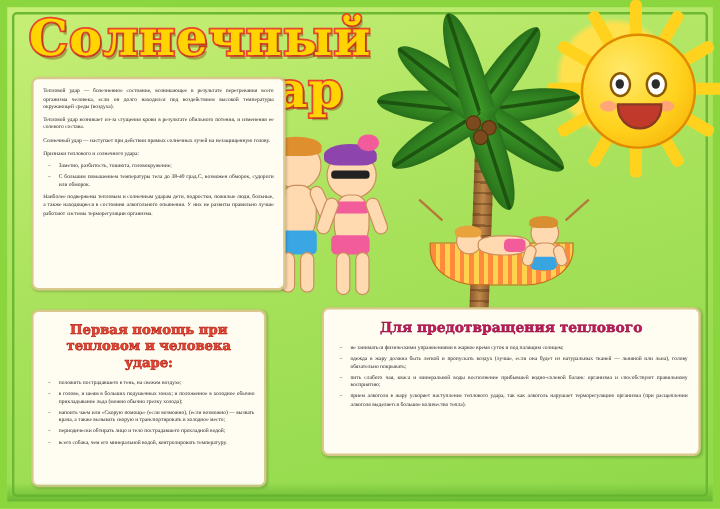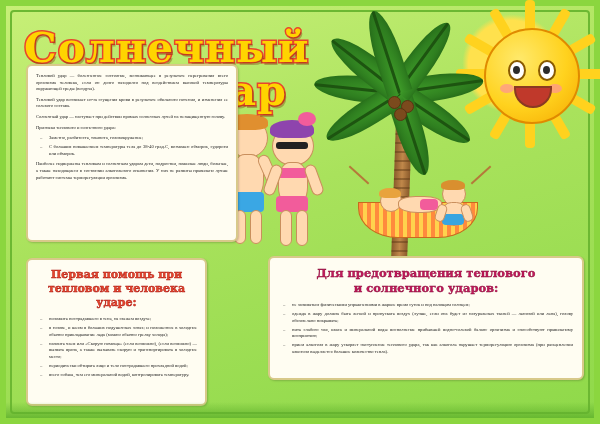--- a/index.html
+++ b/index.html
@@ -15,21 +15,21 @@
       linear-gradient(165deg,#c7ef77 0%, #a9e25c 45%, #8fd94a 100%);
     box-sizing:border-box;
     border:6px solid #8bd63f;
   }
   .frame-outline{
     position:absolute;inset:4px;border:2px solid #6cb832;border-radius:4px;pointer-events:none;
   }
 
   
   .title-wrap{
-    position:absolute;left:18px;top:20px;width:360px;height:96px;
+    position:absolute;left:18px;top:4px;width:360px;height:96px;
   }
   .title-line{
     font-family:"DejaVu Serif", serif;
     font-weight:bold;
     color:#ffd400;
     -webkit-text-stroke:3px #e8462c;
     paint-order:stroke fill;
     text-shadow:2px 3px 0 rgba(120,40,10,.35);
     letter-spacing:1px;
     white-space:nowrap;
@@ -53,21 +53,21 @@
   .sun-mouth{position:absolute;width:34px;height:18px;border-radius:0 0 20px 20px;background:#c0392b;border:2px solid #8a3a22;}
   .sun-cheek{position:absolute;width:14px;height:9px;border-radius:50%;background:#ff9a8a;opacity:.8;}
 
   
   .box{
     position:absolute;background:#fffdf2;border:2px solid #d8c98a;border-radius:6px;
     box-shadow:1px 1px 2px rgba(0,0,0,.18);
     box-sizing:border-box;
   }
   .box-top{left:20px;top:58px;width:212px;height:178px;padding:7px 8px 4px 8px;}
-  .box-left{left:20px;top:252px;width:181px;height:148px;padding:6px 8px;}
+  .box-left{left:20px;top:252px;width:196px;height:148px;padding:6px 8px;}
   .box-right{left:262px;top:250px;width:316px;height:124px;padding:6px 9px;}
 
   .body-text{
     font-family:"Liberation Serif", serif;
     font-size:4.6px;line-height:6.6px;color:#1d1d1d;text-align:justify;
   }
   .body-text p{margin:0 0 4px 0;}
   .body-text ul{margin:0 0 4px 0;padding-left:9px;list-style:none;}
   .body-text li{margin:0 0 2.5px 0;position:relative;padding-left:4px;}
   .body-text li:before{content:"–";position:absolute;left:-5px;top:0;}
@@ -245,21 +245,20 @@
         <li>напоить чаем или «Скорую помощь» (если возможно), (если возможно) — вызвать врача, а также вызывать скорую и транспортировать в холодное место;</li>
         <li>периодически обтирать лицо и тело пострадавшего прохладной водой;</li>
         <li>всего собака, чем его минеральной водой, контролировать температуру.</li>
       </ul>
     </div>
   </div>
 
   <div class="box box-right">
     <div class="hdr hdr-right">
       <div>Для предотвращения теплового</div>
-      <div>и солнечного ударов:</div>
     </div>
     <div class="body-text">
       <ul>
         <li>не заниматься физическими упражнениями в жаркое время суток и под палящим солнцем;</li>
         <li>одежда в жару должна быть легкой и пропускать воздух (лучше, если она будет из натуральных тканей — льняной или льна), голову обязательно покрывать;</li>
         <li>пить слабого чая, кваса и минеральной воды восполнение прибывшей водно-солевой баланс организма и способствуют правильному восприятию;</li>
         <li>прием алкоголя в жару ускоряет наступление теплового удара, так как алкоголь нарушает терморегуляцию организма (при расщеплении алкоголя выделяется большое количество тепла).</li>
       </ul>
     </div>
   </div>

